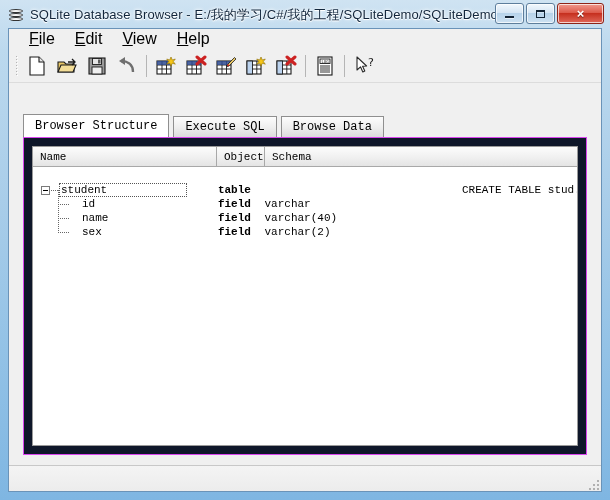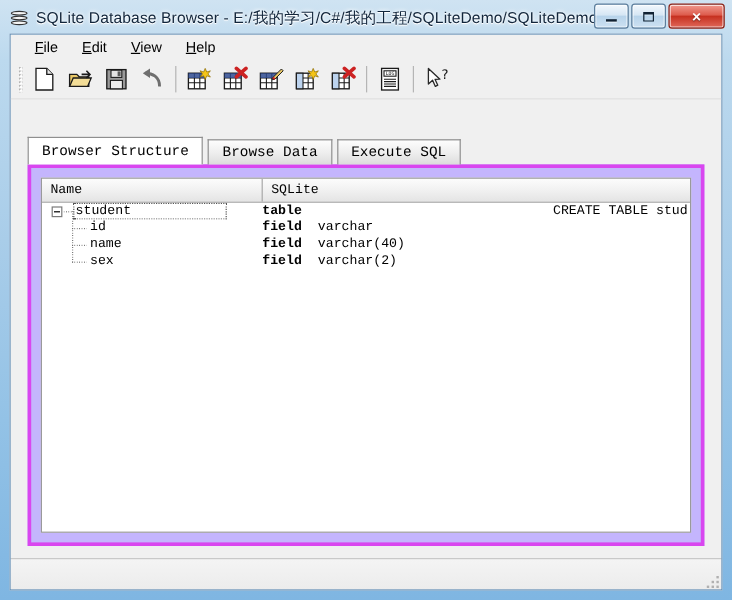--- a/index.html
+++ b/index.html
@@ -101,21 +101,21 @@
   #menu-bar {
     position: absolute;
     left: 0; top: 0; right: 0; height: 20px;
     background: #f0f0f0;
     display: flex;
     align-items: center;
     padding-left: 10px;
     box-sizing: border-box;
   }
   .menu-item {
-    font-size: 12px;
+    font-size: 16px;
     color: #000;
     padding: 2px 10px;
     cursor: default;
   }
   .menu-item u { text-decoration: underline; }
 
   
   #toolbar {
     position: absolute;
     left: 0; top: 20px; right: 0; height: 34px;
@@ -180,22 +180,22 @@
     height: 23px;
     border-color: #8f8f8f;
     position: relative;
     z-index: 4;
   }
 
   
   #tab-page {
     position: absolute;
     left: 14px; top: 54px; right: 14px; bottom: 10px;
-    background: #c4b5fd;
-    border: 3px solid #d946ef;
+    background: #0f172a;
+    border: 1px solid #d946ef;
     box-sizing: border-box;
   }
 
   
   #tree-view {
     position: absolute;
     left: 8px; top: 8px; right: 8px; bottom: 8px;
     background: #ffffff;
     border: 1px solid #9a9a9a;
     box-sizing: border-box;
@@ -213,21 +213,21 @@
     font-size: 11px;
     color: #000;
     display: flex; align-items: center;
     padding-left: 7px;
     border-right: 1px solid #a8a8a8;
     box-sizing: border-box;
     height: 100%;
   }
   .th:last-child { border-right: none; }
 
-  #tree-body { position: relative; }
+  #tree-body { position: relative; margin-top: 16px; }
   .tree-row {
     display: flex;
     height: 14px;
     align-items: center;
     font-family: "Liberation Mono", "DejaVu Sans Mono", monospace;
     font-size: 11px;
     color: #000;
     position: relative;
   }
   .cell {
@@ -243,21 +243,21 @@
   .cell-type { padding-left: 7px; }
   .cell-schema { padding-left: 7px; }
 
   .name-label {
     position: absolute;
     top: 0; height: 14px;
     display: flex; align-items: center;
     white-space: nowrap;
   }
   .name-label.root { left: 28px; }
-  .name-label.child { left: 40px; }
+  .name-label.child { left: 49px; }
 
   .sel-box {
     position: absolute;
     left: 26px; top: 0;
     height: 14px;
     border: 1px dotted #555;
     box-sizing: border-box;
   }
 
   .expander {
@@ -457,34 +457,35 @@
       </div>
     </div>
 
     <div id="client">
 
       <div id="tab-strip">
         <div class="tab active">
           <span>Browser Structure</span>
         </div>
         <div class="tab">
+          <span>Execute SQL</span>
+        </div>
+        <div class="tab">
           <span>Browse Data</span>
-        </div>
-        <div class="tab">
-          <span>Execute SQL</span>
         </div>
       </div>
 
       <div id="tab-page">
 
         <div id="tree-view">
 
           <div id="tree-header">
             <div class="th" style="width:184px">Name</div>
-            <div class="th" style="width:48px">SQLite</div>
+            <div class="th" style="width:48px">Object</div>
+            <div class="th" style="width:126px">Schema</div>
           </div>
 
           <div id="tree-body">
 
             <div class="vline" style="top:7px; height:44px;"></div>
 
             <div class="tree-row">
               <div class="cell cell-name" style="width:184px">
                 <span class="expander"></span>
                 <span class="hline-root"></span>

